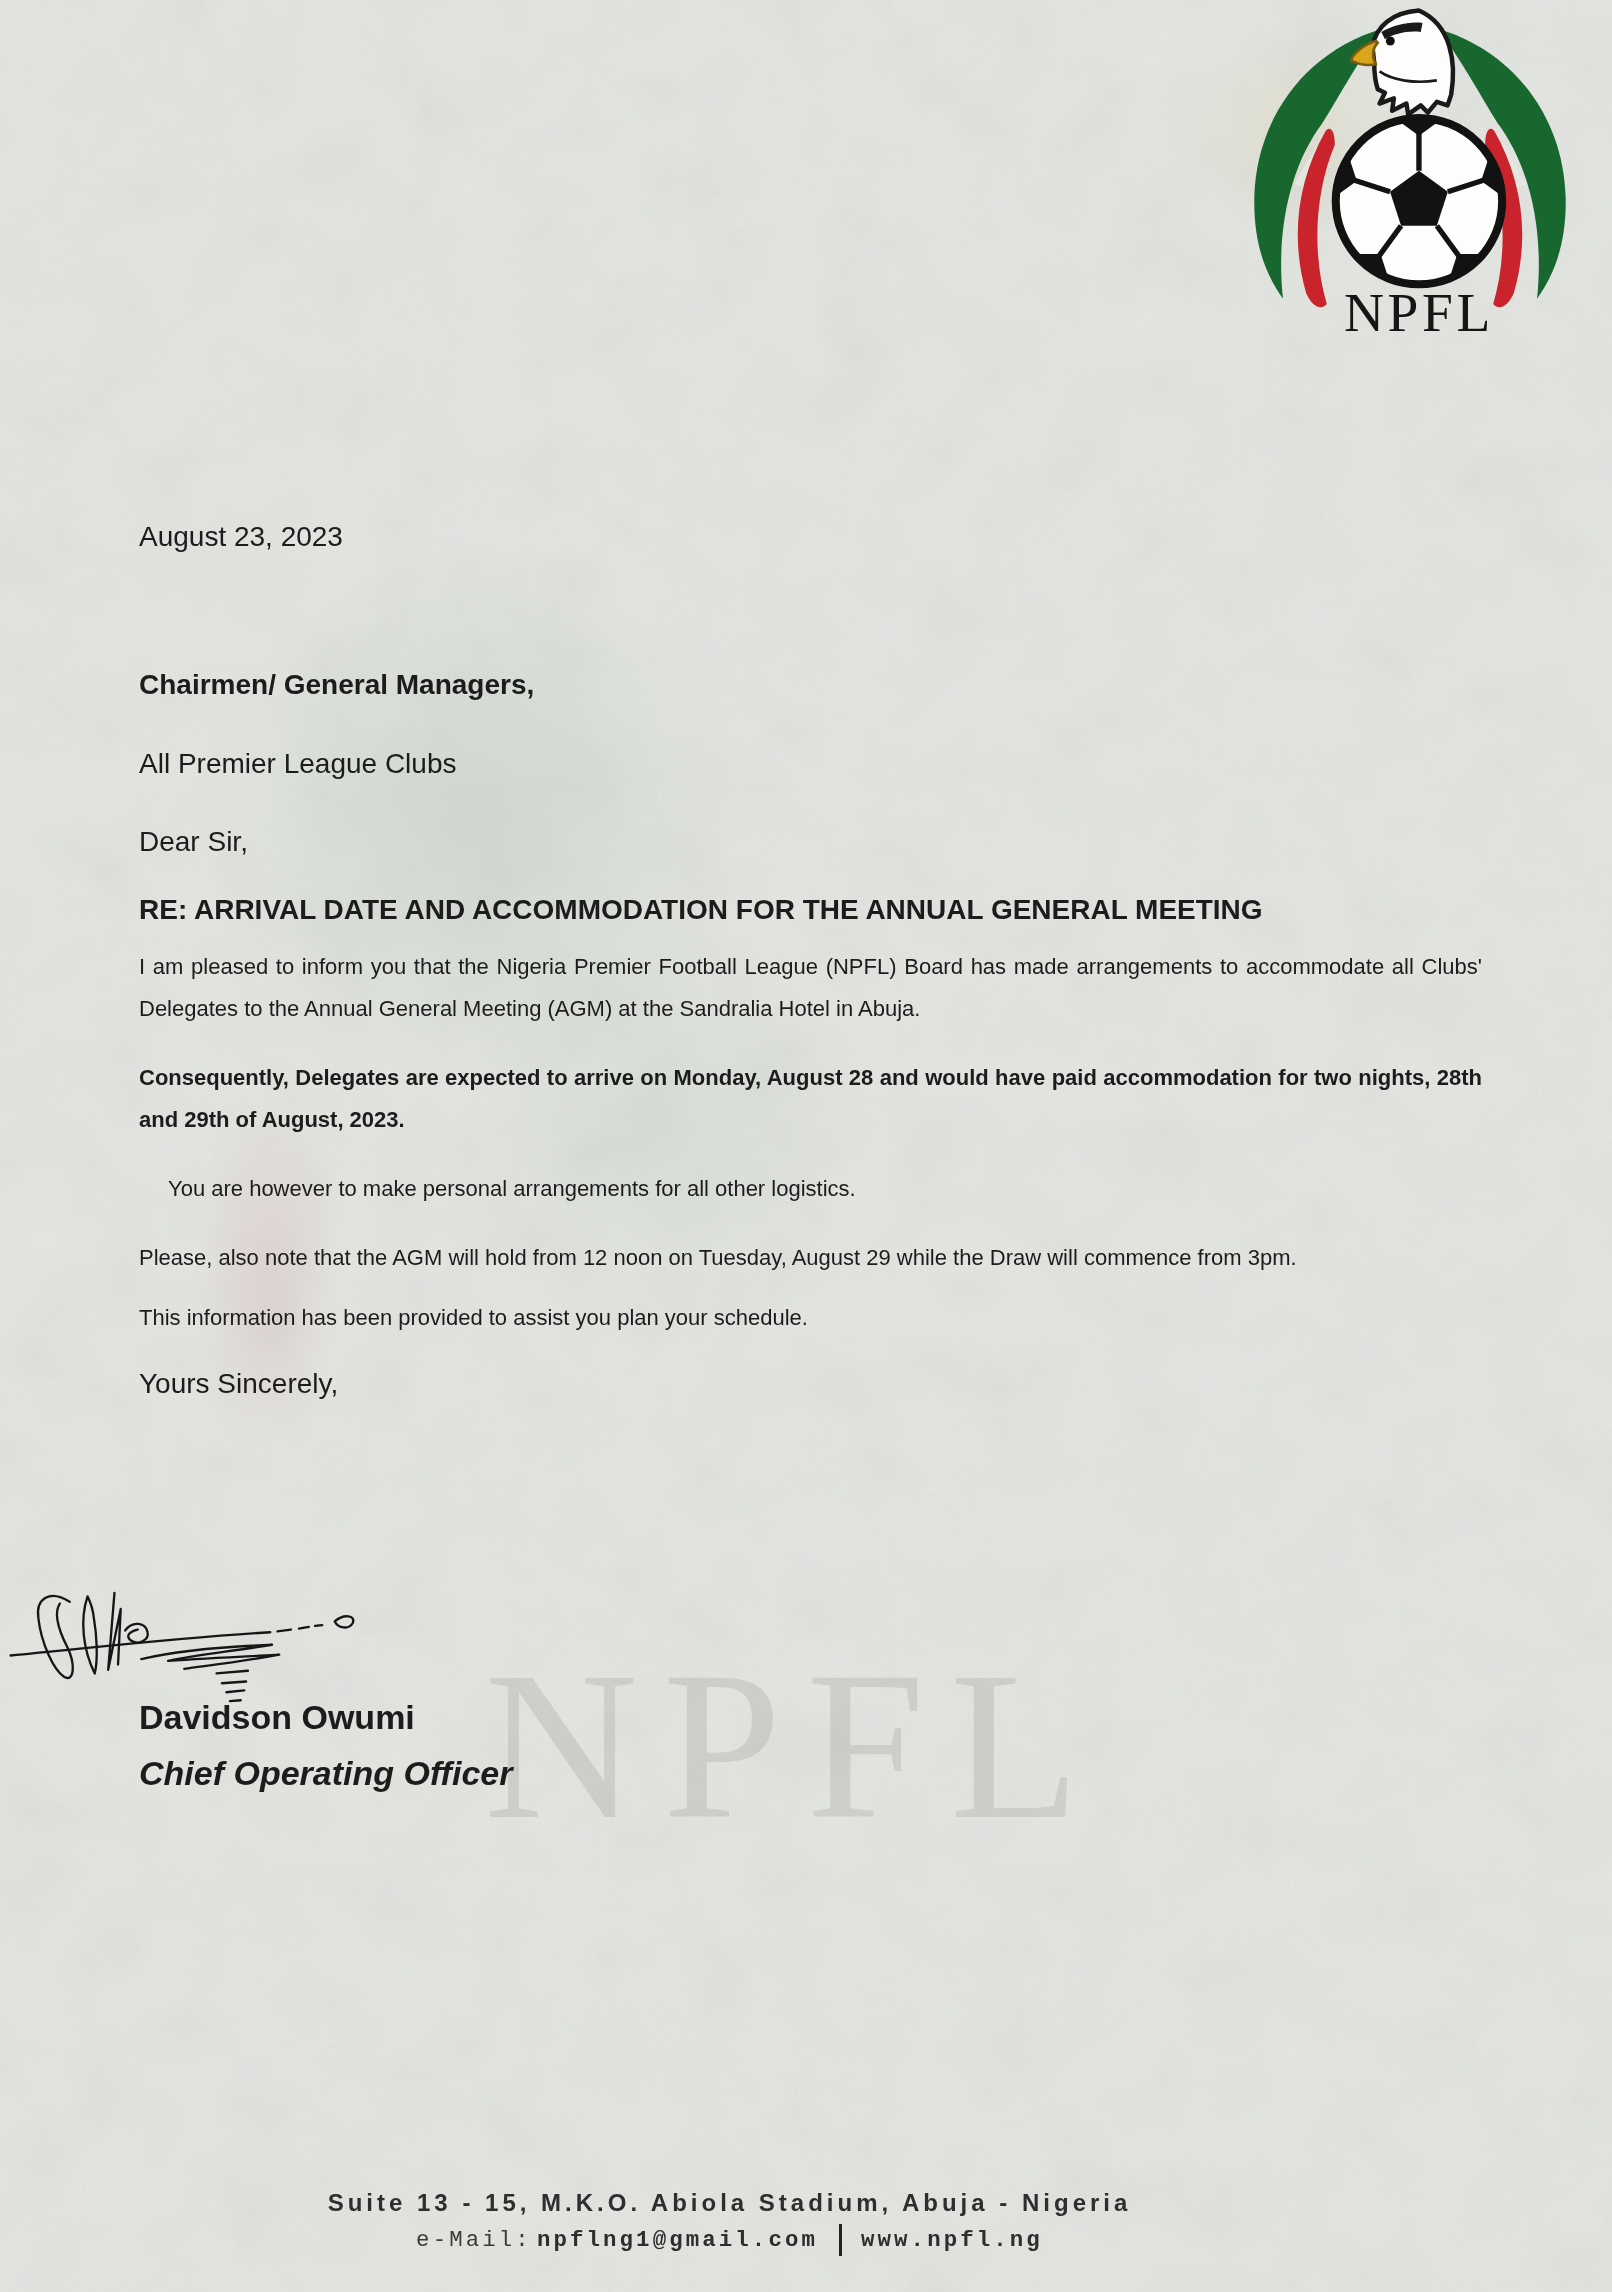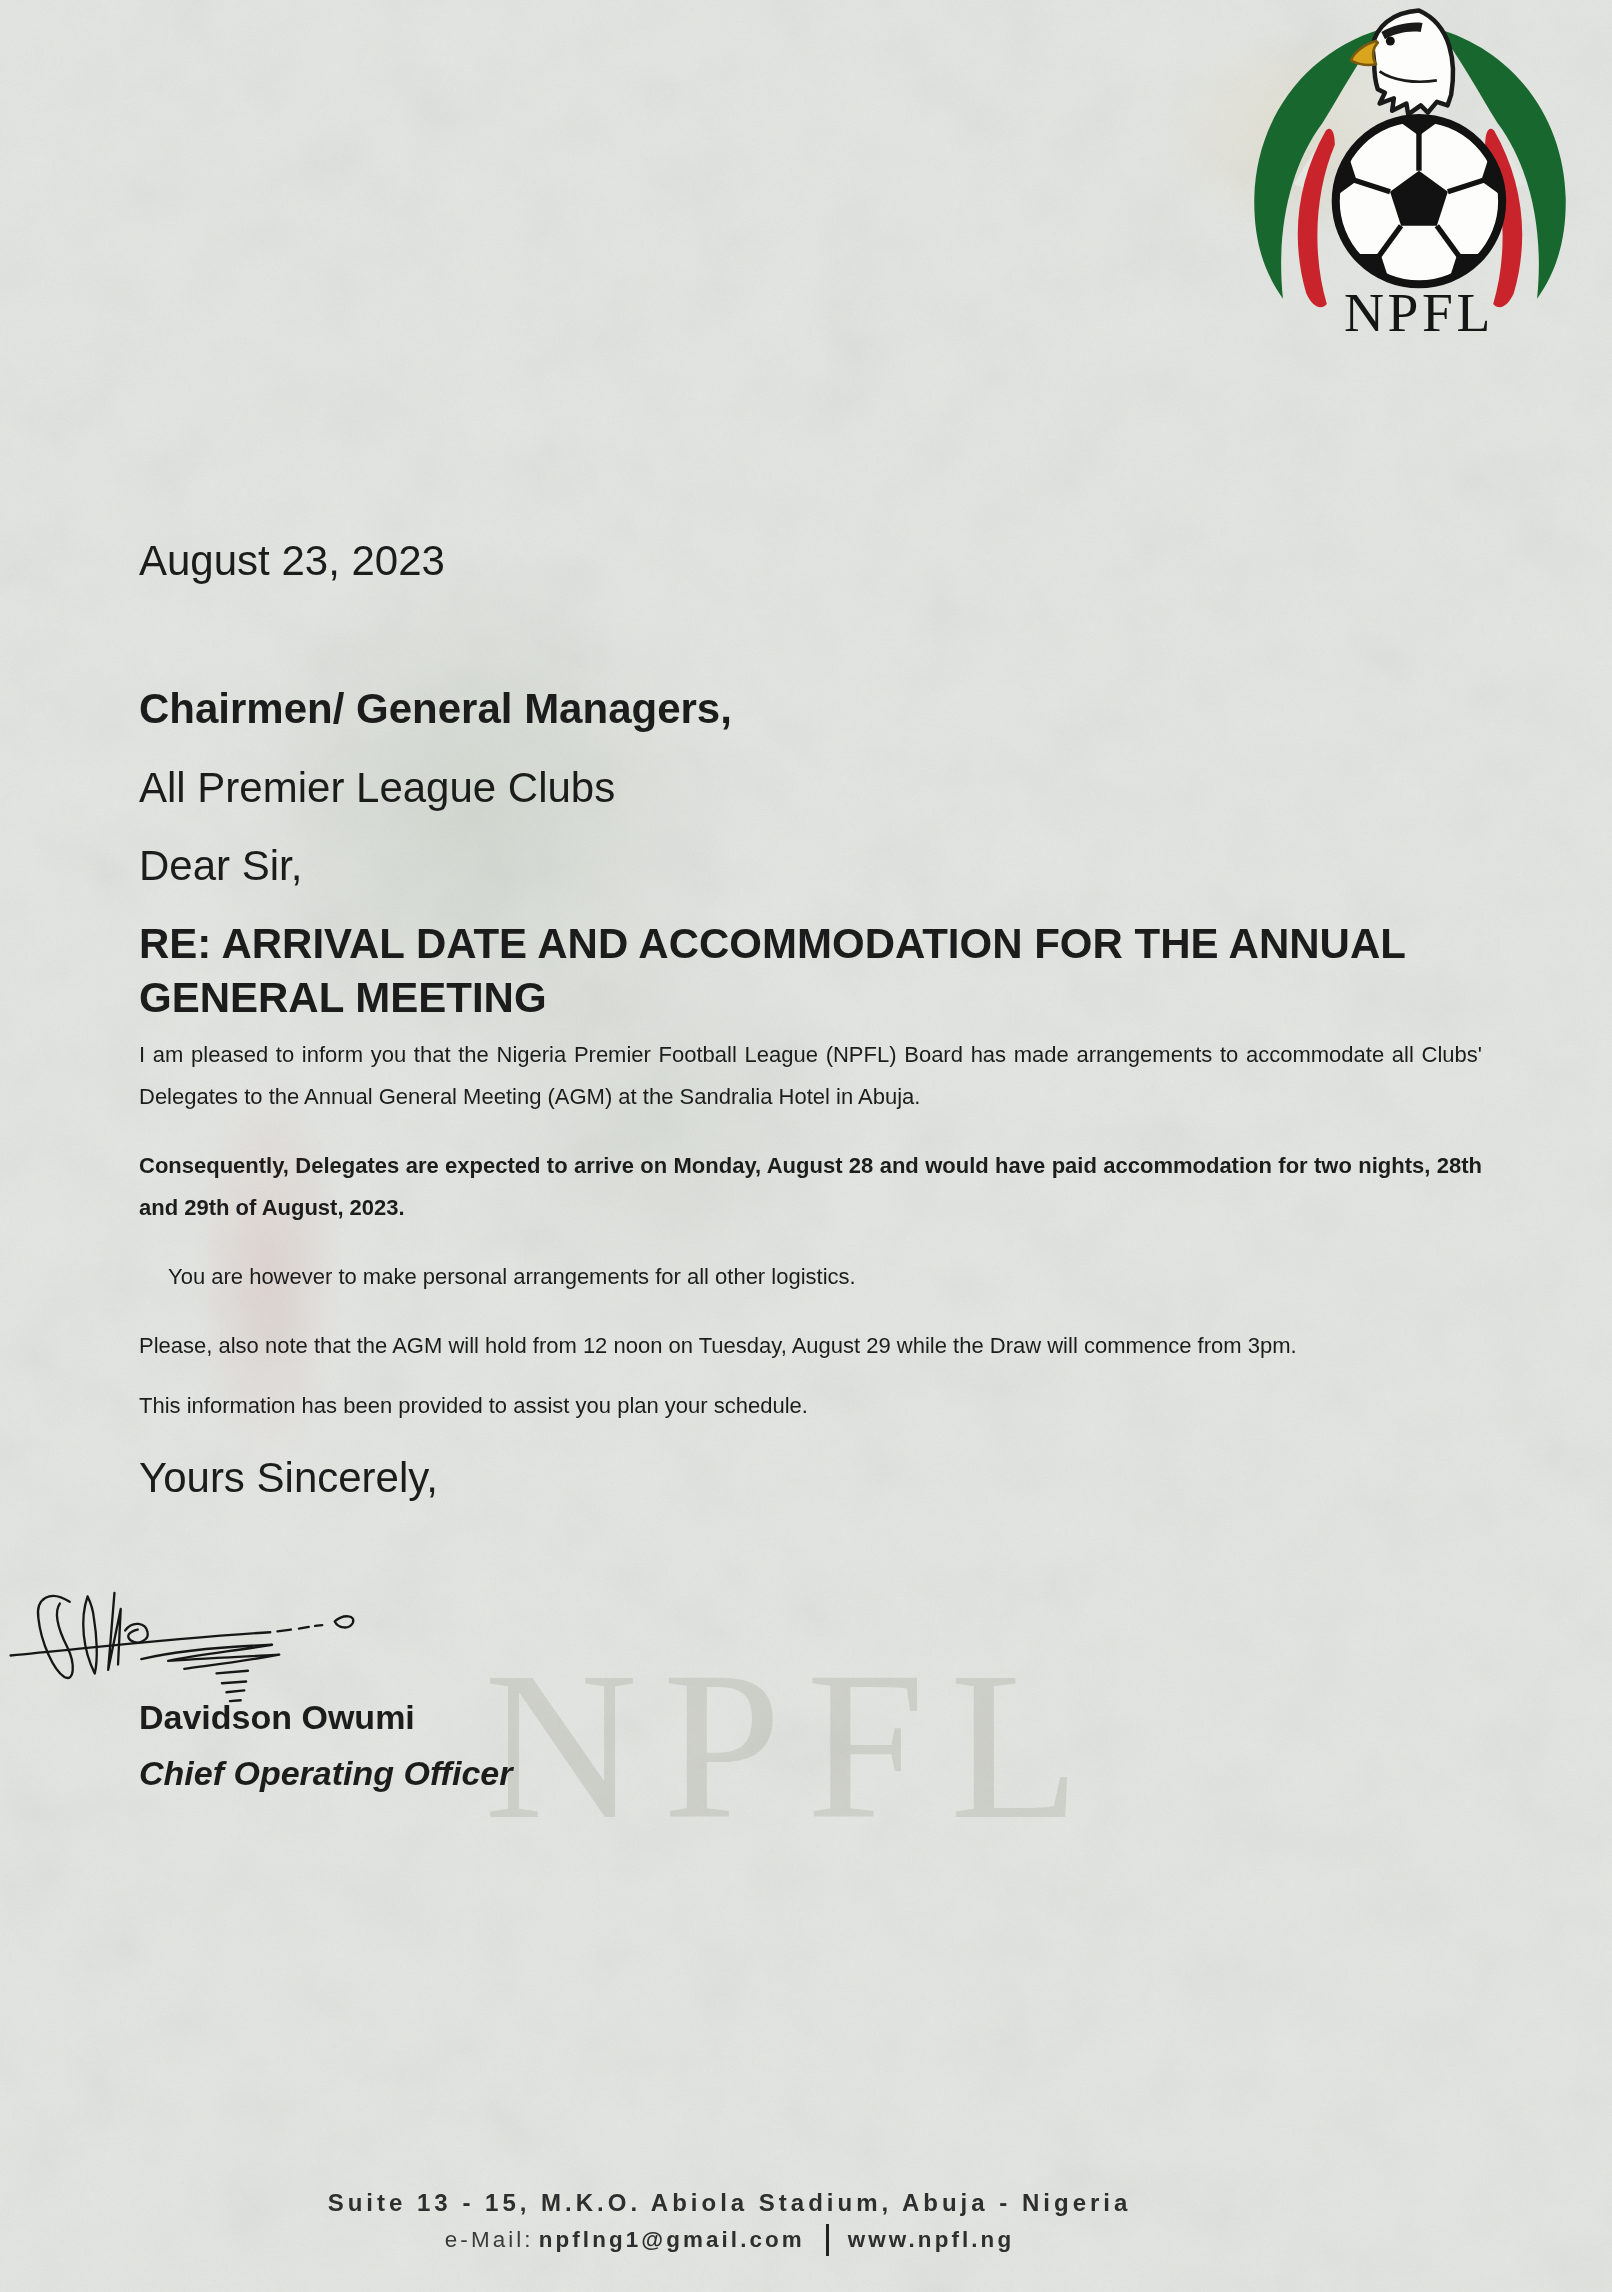--- a/index.html
+++ b/index.html
@@ -23,31 +23,31 @@
   .watermark{
     left:484px;top:1639px;
     font-family:"Liberation Serif", serif;
     font-size:213px;line-height:1;
     letter-spacing:25px;
     color:#aeb1a6;opacity:0.40;
     user-select:none;
   }
   .texture-svg{position:absolute;left:0;top:0;pointer-events:none;}
   .content{position:absolute;left:139px;width:1343px;}
-  .line{font-size:42px;line-height:54px;margin-top:24px;}
+  .line{font-size:28px;line-height:54px;}
   .b{font-weight:700;}
   .para{font-size:22px;line-height:42px;text-align:justify;}
   .logo{position:absolute;left:1240px;top:5.4px;width:340px;height:335px;}
   .sig{position:absolute;left:7.2px;top:1582px;width:394px;height:130px;}
   .sig path{stroke:#161616;stroke-width:2.6;fill:none;stroke-linecap:round;stroke-linejoin:round;}
   .name{position:absolute;left:139px;top:1698px;font-size:34px;font-weight:700;}
   .title{position:absolute;left:139px;top:1754px;font-size:34px;font-weight:700;font-style:italic;}
   .footer{position:absolute;left:0;top:2189px;width:1459px;text-align:center;color:#2e2e2e;}
   .footer-line1{font-size:24px;font-weight:700;letter-spacing:4px;}
-  .footer-line2{font-size:22.4px;letter-spacing:3.1px;margin-top:7.2px;display:flex;justify-content:center;align-items:center;gap:5px;}
+  .footer-line2{font-size:22.4px;letter-spacing:3.1px;margin-top:7.2px;display:flex;justify-content:center;align-items:center;gap:5px;font-family:Liberation Mono, monospace;}
   .footer-line2 .lite{font-weight:400;color:#3a3a3a;}
   .footer-line2 .bold{font-weight:700;}
   .vbar{display:inline-block;width:2.7px;height:32px;background:#222;margin:0 14.3px 0 16px;}
 </style>
 </head>
 <body>
 
 <div class="page">
 
   <div class="layer tint-green"></div>

